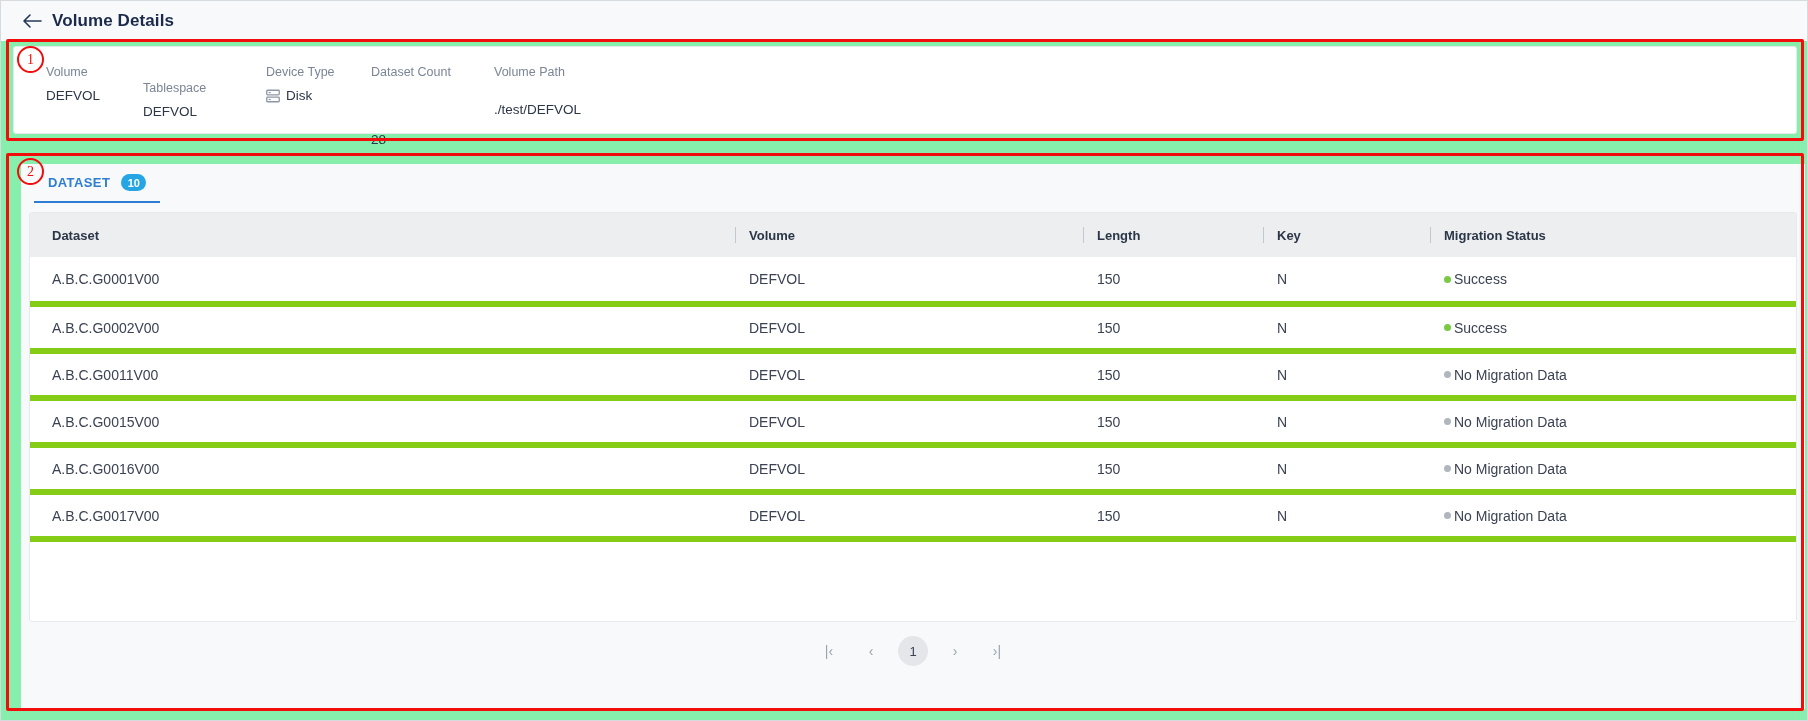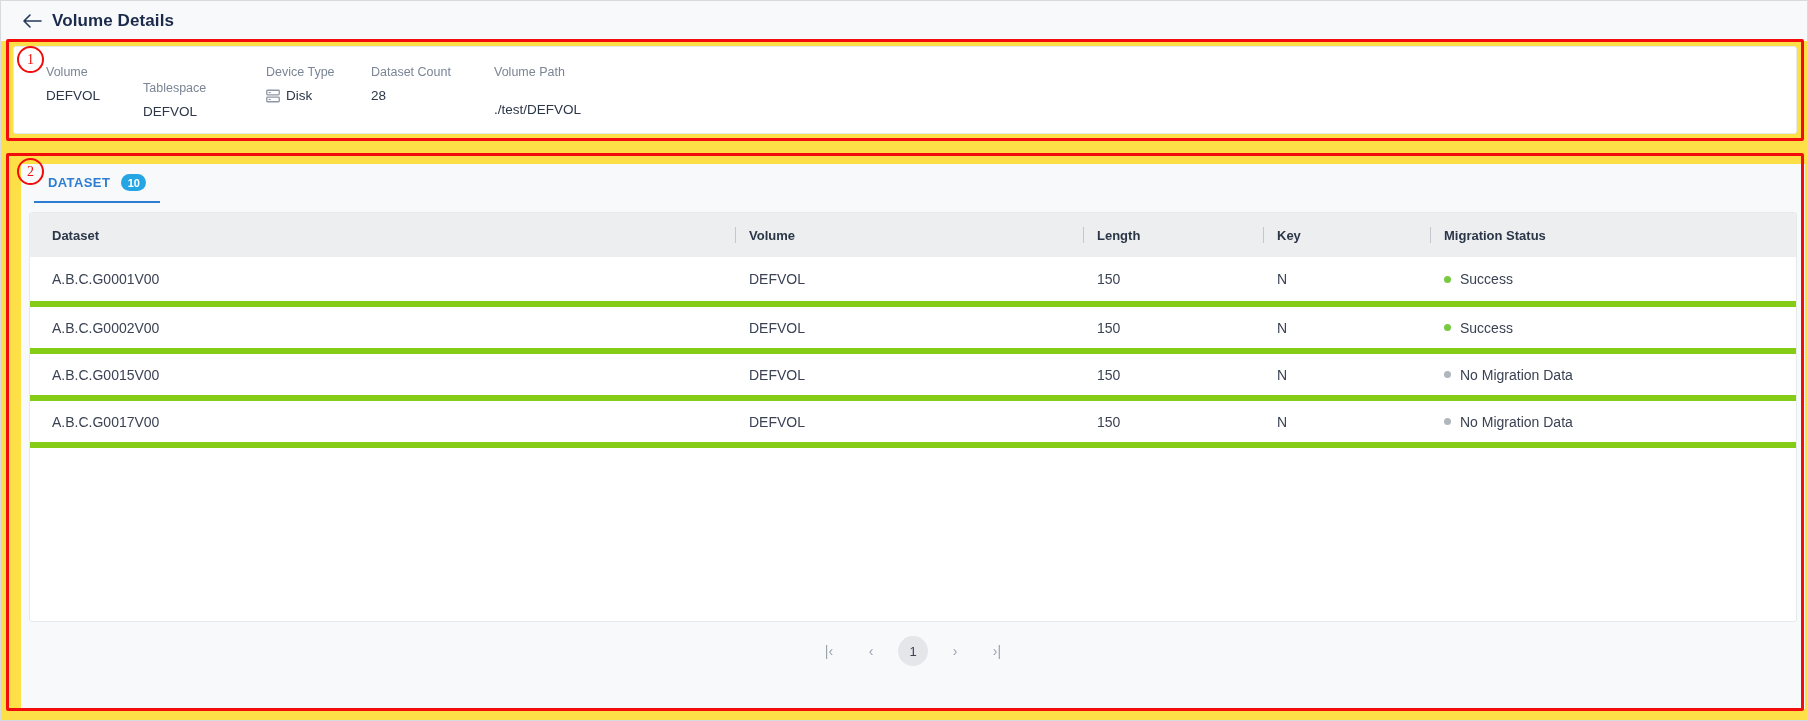--- a/index.html
+++ b/index.html
@@ -5,21 +5,21 @@
   * { box-sizing: border-box; margin: 0; padding: 0; }
   html, body {
     width: 1808px; height: 721px;
     background: #ffffff;
     font-family: "Liberation Sans", sans-serif;
     overflow: hidden;
   }
   #app {
     position: relative;
     width: 1808px; height: 721px;
-    background: #fde047;
+    background: #86efac;
     border: 1px solid #d7dbe0;
   }
 
   
   .page-header {
     position: absolute; left: 0; top: 0;
     width: 100%; height: 40px;
     display: flex; align-items: center;
     padding-left: 20px;
     background: #f7f9fb;
@@ -52,21 +52,21 @@
     white-space: nowrap;
   }
   .field-value {
     font-size: 13.5px; color: #2b3647;
     display: flex; align-items: center; gap: 6px;
     white-space: nowrap;
   }
   .f-volume      { width: 97px; }
   .f-tablespace  { width: 123px; margin-top: 16px; }
   .f-devicetype  { width: 105px; }
-  .f-datasetcount{ width: 123px; }
+  .f-datasetcount{ width: 123px; gap: 44px; }
   .f-volumepath  { width: 300px; gap: 14px; }
   .disk-icon { display: inline-flex; }
 
   
   .dataset-card {
     position: absolute; left: 20px; top: 163px;
     width: 1784px; height: 545px;
     background: #f7f9fb;
   }
   .tabs {
@@ -122,21 +122,21 @@
   }
   tbody td:first-child { padding-left: 22px; }
   tbody tr.group-break td { border-top: 2px solid #eef0f2; }
 
   .col-dataset   { width: 705px; }
   .col-volume    { width: 348px; }
   .col-length    { width: 180px; }
   .col-key       { width: 167px; }
   .col-status    { width: auto; }
 
-  .status-cell { display: flex; align-items: center; gap: 9px; }
+  .status-cell { display: flex; align-items: center; gap: 3px; }
   .dot { width: 7px; height: 7px; border-radius: 50%; flex: none; }
 
   .table-filler { height: 80px; background: #ffffff; }
 
   
   .pagination {
     position: absolute; left: 8px; top: 458px;
     width: 1768px; height: 58px;
     display: flex; align-items: center; justify-content: center;
     gap: 12px;
@@ -274,22 +274,46 @@
               <td>DEFVOL</td>
               <td>150</td>
               <td>N</td>
               <td>
                 <div class="status-cell">
                   <span class="dot" style="background: rgb(122, 201, 67);"></span>
                   <span>Success</span>
                 </div>
               </td>
             </tr>
+            <tr class="group-break">
+              <td>A.B.C.G0011V00</td>
+              <td>DEFVOL</td>
+              <td>150</td>
+              <td>N</td>
+              <td>
+                <div class="status-cell">
+                  <span class="dot" style="background: rgb(176, 182, 189);"></span>
+                  <span>No Migration Data</span>
+                </div>
+              </td>
+            </tr>
             <tr>
               <td>A.B.C.G0015V00</td>
+              <td>DEFVOL</td>
+              <td>150</td>
+              <td>N</td>
+              <td>
+                <div class="status-cell">
+                  <span class="dot" style="background: rgb(176, 182, 189);"></span>
+                  <span>No Migration Data</span>
+                </div>
+              </td>
+            </tr>
+            <tr>
+              <td>A.B.C.G0016V00</td>
               <td>DEFVOL</td>
               <td>150</td>
               <td>N</td>
               <td>
                 <div class="status-cell">
                   <span class="dot" style="background: rgb(176, 182, 189);"></span>
                   <span>No Migration Data</span>
                 </div>
               </td>
             </tr>

